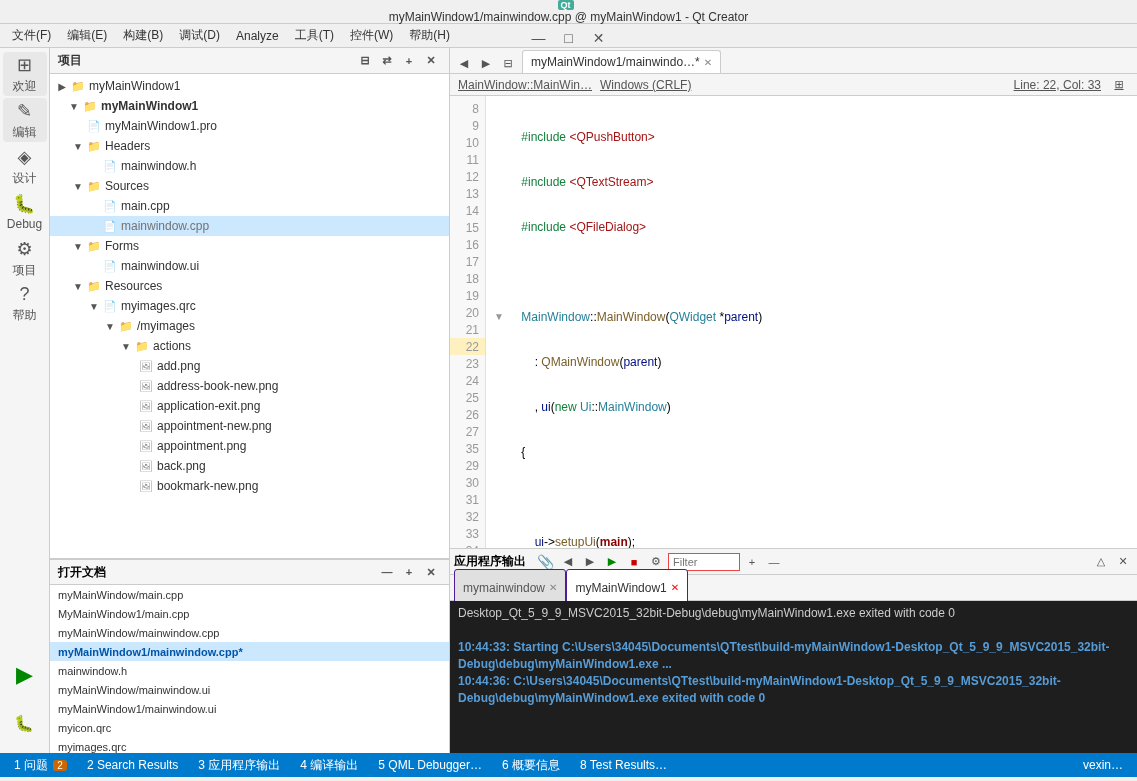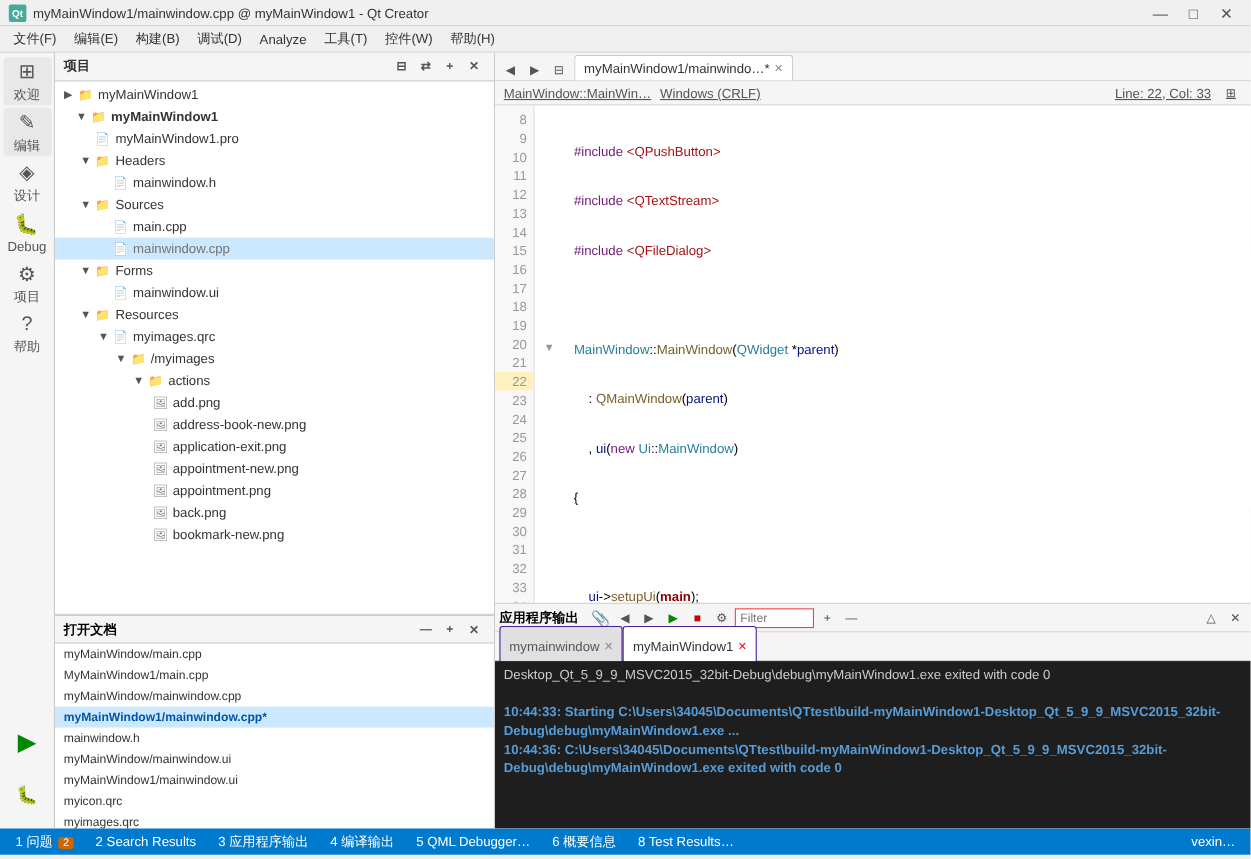--- a/index.html
+++ b/index.html
@@ -7,20 +7,21 @@
 
     
     .titlebar {
       background: #f0f0f0;
       height: 24px;
       display: flex;
       align-items: center;
       padding: 0 8px;
       border-bottom: 1px solid #ccc;
       user-select: none;
+      flex-direction: column;
     }
     .titlebar-icon { width: 16px; height: 16px; background: #4a9; border-radius: 2px; margin-right: 6px; display: flex; align-items: center; justify-content: center; color: white; font-size: 9px; font-weight: bold; }
     .titlebar-text { flex: 1; font-size: 12px; color: #333; }
     .titlebar-controls { display: flex; gap: 2px; }
     .titlebar-btn { width: 28px; height: 28px; display: flex; align-items: center; justify-content: center; cursor: pointer; font-size: 14px; color: #555; }
 
     
     .menubar {
       background: #f0f0f0;
       height: 24px;
@@ -240,21 +241,21 @@
     }
     .fold-marker {
       width: 10px;
       margin-right: 4px;
       color: #999;
       font-size: 10px;
       cursor: pointer;
     }
 
     
-    .kw { color: #701a75; text-align: center; }
+    .kw { color: #15803d; text-align: center; }
     .kw2 { color: #8b0000; font-weight: bold; }
     .fn { color: #795E26; }
     .str { color: #a31515; }
     .type { color: #267f99; }
     .var { color: #001080; }
 
     
     .output-panel {
       height: 205px;
       border-top: 1px solid #ccc;
@@ -569,21 +570,21 @@
         <div class="line-num">18</div>
         <div class="line-num">19</div>
         <div class="line-num">20</div>
         <div class="line-num">21</div>
         <div class="line-num" style="background:#fff0c0;">22</div>
         <div class="line-num">23</div>
         <div class="line-num">24</div>
         <div class="line-num">25</div>
         <div class="line-num">26</div>
         <div class="line-num">27</div>
-        <div class="line-num">28</div>
+        <div class="line-num">35</div>
         <div class="line-num">29</div>
         <div class="line-num">30</div>
         <div class="line-num">31</div>
         <div class="line-num">32</div>
         <div class="line-num">33</div>
         <div class="line-num">34</div>
 
       </div>
       <div class="code-content">
         <div class="code-line">

